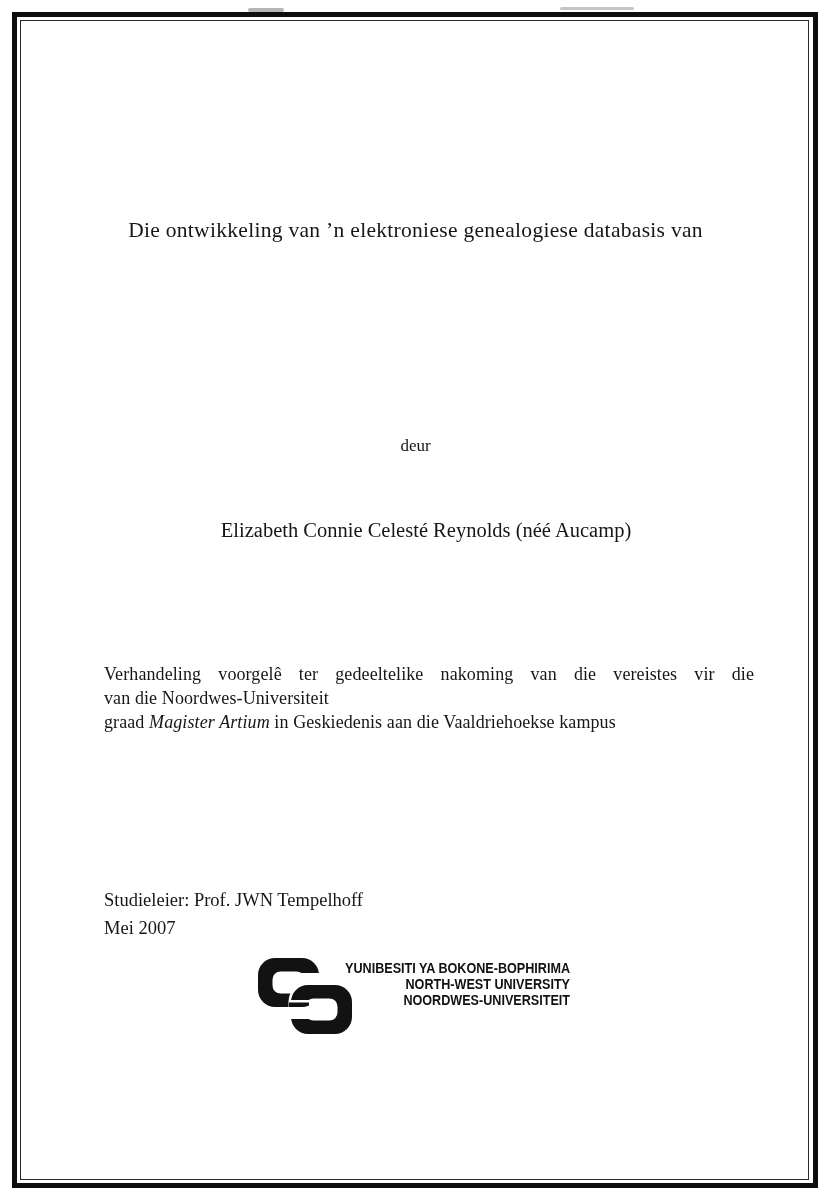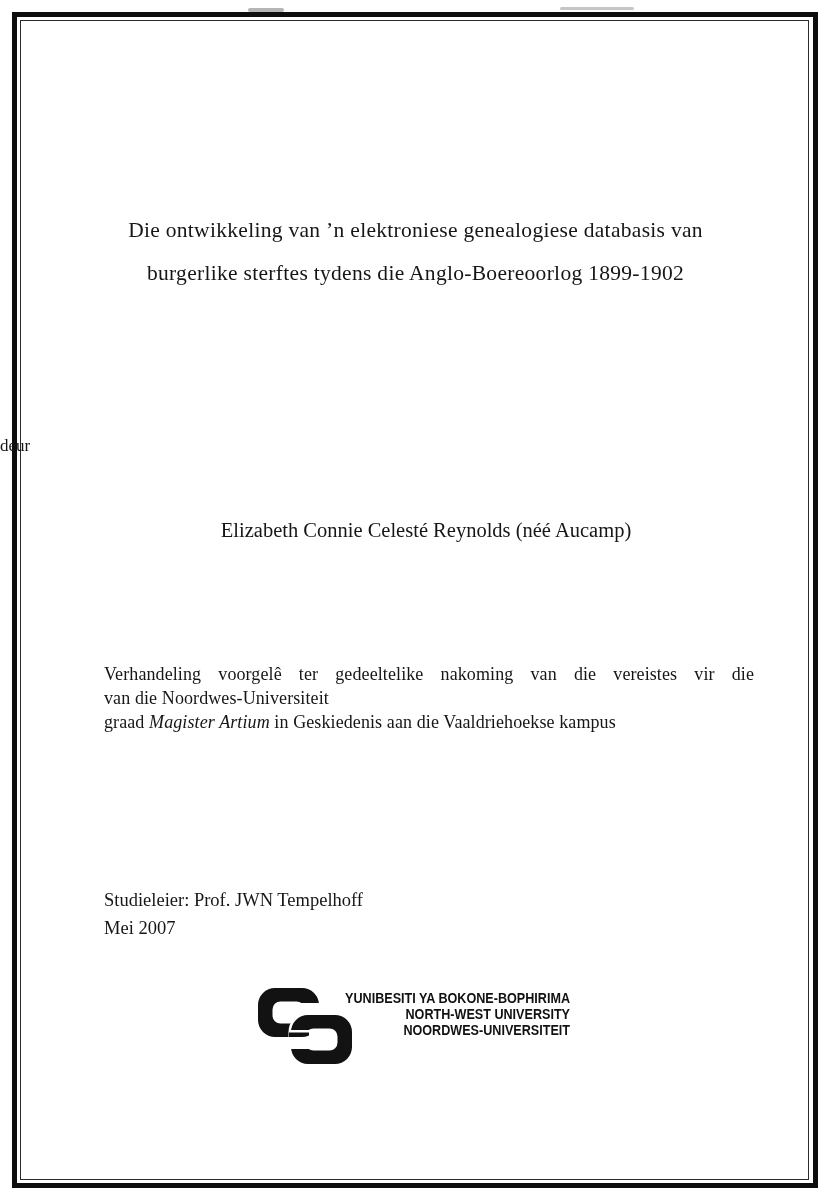--- a/index.html
+++ b/index.html
@@ -34,21 +34,21 @@
     position: absolute;
     top: 209px; left: 0; right: 0;
     text-align: center;
     font-size: 21.5px;
     line-height: 43px;
     letter-spacing: 0.3px;
   }
   .byline {
     position: absolute;
     top: 436px; left: 0; right: 0;
-    text-align: left;
+    text-align: center;
     font-size: 17px;
   }
   .author {
     position: absolute;
     top: 519px; left: 0; right: 0;
     text-align: center;
     font-size: 20.5px;
     margin-left: 21px;
   }
   .statement {
@@ -64,21 +64,21 @@
     text-align-last: justify;
   }
   .supervisor-block {
     position: absolute;
     top: 887px; left: 104px;
     font-size: 18.5px;
     line-height: 27.5px;
   }
   .logo {
     position: absolute;
-    left: 258px; top: 986px;
+    left: 258px; top: 956px;
     width: 320px; height: 80px; text-decoration: underline;
   }
   .logo svg { position: absolute; left: 0; top: 2px; }
   .logo-text {
     position: absolute;
     left: 0; top: 4px;
     width: 312px;
     text-align: right;
     font-family: "Liberation Sans", sans-serif;
     font-weight: bold;
@@ -94,21 +94,20 @@
 <body>
 
 <div class="scan">
   <div class="frame-outer"></div>
   <div class="frame-inner"></div>
   <div class="smudge s1"></div>
   <div class="smudge s2"></div>
 
   <div class="title">
     <div>Die ontwikkeling van ’n elektroniese genealogiese databasis van</div>
-    <div>burgerlike sterftes tydens die Anglo-Boereoorlog 1899-1902</div>
   </div>
 
   <div class="byline">deur</div>
 
   <div class="author">Elizabeth Connie Celesté Reynolds (néé Aucamp)</div>
 
   <div class="statement">
     <div class="just">Verhandeling voorgelê ter gedeeltelike nakoming van die vereistes vir die</div>
     <div>van die Noordwes-Universiteit</div>
     <div><span>graad </span><i>Magister Artium</i><span> in Geskiedenis aan die Vaaldriehoekse kampus</span></div>

